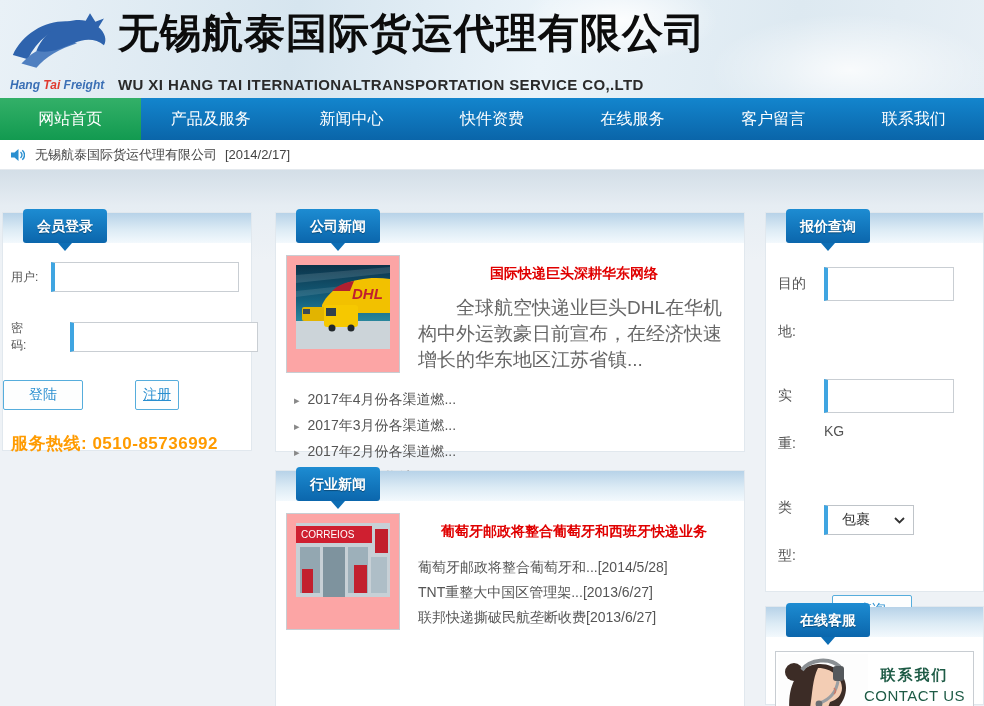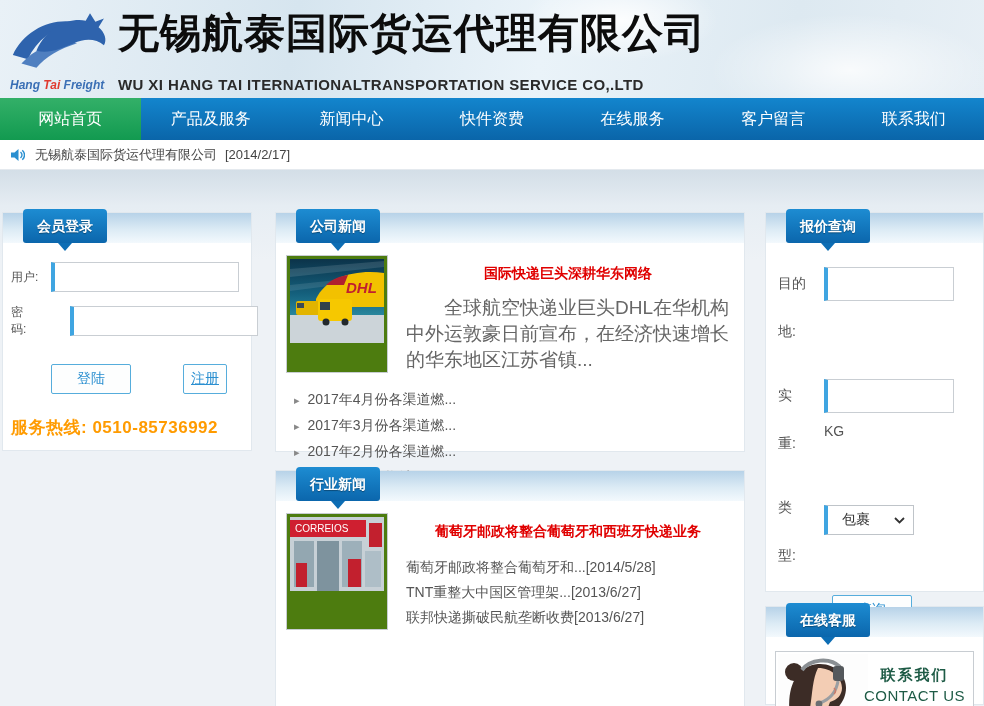--- a/index.html
+++ b/index.html
@@ -44,37 +44,37 @@
     background:linear-gradient(#1d8cd2,#0b66ac); color:#fff; font-weight:bold; font-size:14px;
     border-radius:4px 4px 3px 3px; text-shadow:0 1px 1px rgba(0,0,0,.35); }
   .panel-tab::after { content:""; position:absolute; top:34px; left:50%; margin-left:-7px;
     border:7px solid transparent; border-top:8px solid #0d6db4; border-bottom:0; }
 
   
   .box-login { height:239px; }
   .form-row { display:flex; align-items:center; padding-left:8px; }
   .form-row .lbl { width:40px; font-size:12px; color:#555; }
   .ipt { background:#fff; border:1px solid #c9ced3; border-left:4px solid #3fa5e1; height:30px; width:188px; font-size:14px; padding:0 6px; outline:none; }
-  .login-r1 { margin-top:19px; } .login-r2 { margin-top:12px;gap:44px; }
+  .login-r1 { margin-top:19px; } .login-r2 { margin-top:28px;gap:44px; }
   .login-btns { display:flex; align-items:center; margin-top:26px; }
   .btn { background:#fdfefe; border:1px solid #56addc; color:#2a8fd0; font-size:14px; border-radius:2px; cursor:pointer; font-family:inherit; }
-  .btn-login { width:80px; height:30px; margin-left:48px; }
+  .btn-login { width:80px; height:30px; }
   .btn-reg { width:44px; height:30px; margin-left:52px; text-decoration:underline; }
   .hotline { margin:22px 0 0 8px; font-size:17px; font-weight:bold; color:#ff9b00; letter-spacing:.5px; }
 
   
   .box-track { margin-top:19px; height:236px; }
   .track-ta { display:block; margin:14px auto 0; width:230px; height:144px; border:1px solid #a8adb2; font-family:inherit; font-size:13px; padding:4px; outline:none; }
   .btn-track { width:64px; height:28px; margin:17px 0 0 12px; }
 
   
   .box-cnews { height:240px; }
   .box-inews { margin-top:18px; height:238px; }
   .feat-row { display:flex; padding:12px 10px 0 10px; }
-  .thumb { flex:none; background:#4d7c0f; border:1px solid #c8cdd2; padding:3px; }
+  .thumb { flex:none; background:#fca5a5; border:1px solid #c8cdd2; padding:9px; }
   .feat-right { flex:1; padding:0 4px 0 18px; }
   .feat-title { text-align:center; color:#e00000; font-weight:bold; font-size:14px; margin-top:10px; cursor:pointer; }
   .feat-excerpt { margin-top:12px; font-size:19px; color:#666; line-height:26px; text-indent:2em; }
   .news-list { list-style:none; margin:14px 0 0 18px; }
   .news-list li { font-size:14px; color:#555; line-height:25px; cursor:pointer; }
   .news-list li::before { content:"▸"; color:#888; font-size:11px; margin-right:8px; }
   .inews-list { list-style:none; margin-top:14px; }
   .inews-list li { font-size:14px; color:#555; line-height:25px; cursor:pointer; }
 
   

